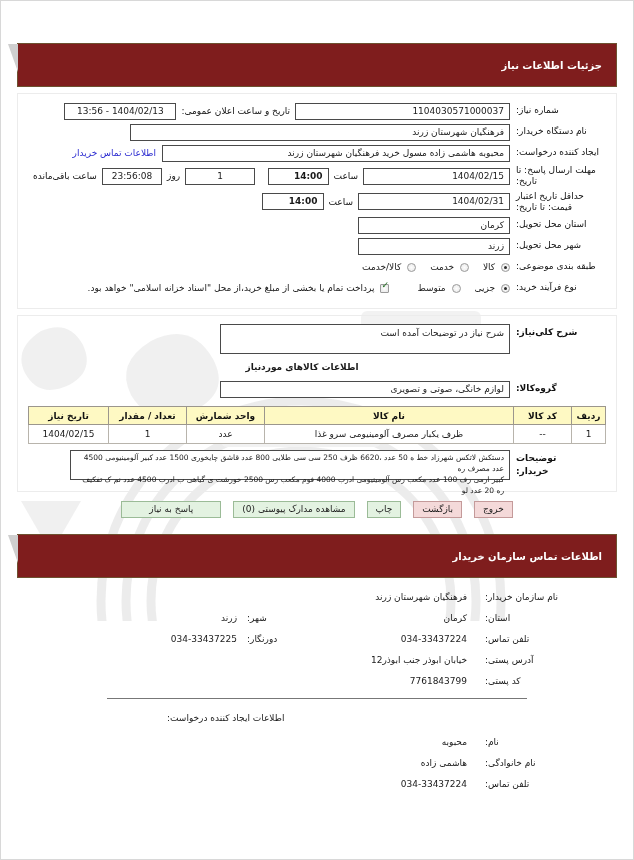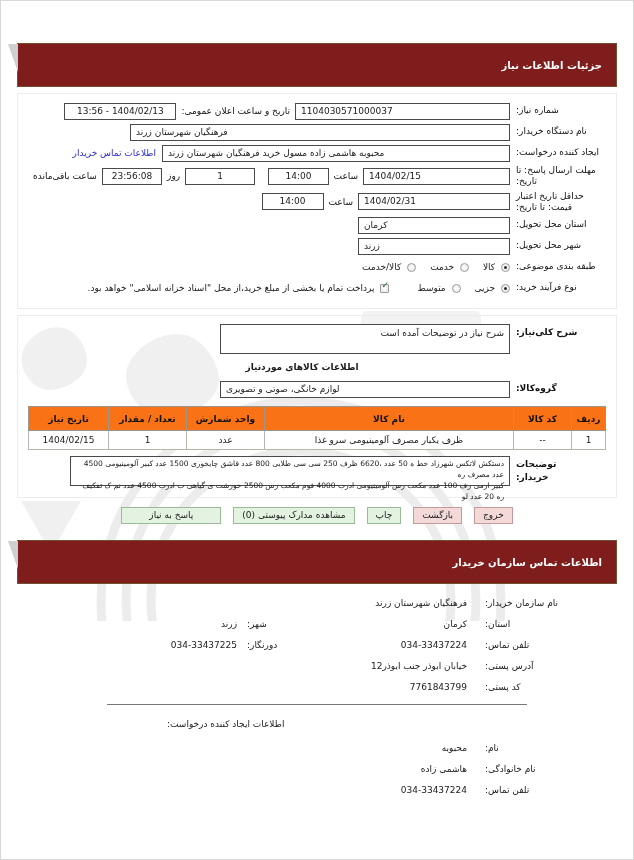--- a/index.html
+++ b/index.html
@@ -80,29 +80,29 @@
     flex: 0 0 96px;
   }
   .lbl.bold { font-weight: bold; }
   .box {
     border: 1px solid #4a4a4a;
     background: #ffffff;
     height: 17px;
     line-height: 15px;
     padding: 0 5px;
     font-size: 9px;
-    text-align: left;
+    text-align: right;
     overflow: hidden;
     white-space: nowrap;
   }
   .box.w-big   { width: 215px; }
   .box.w-mid   { width: 152px; }
   .box.w-time  { width: 56px;  text-align: center; }
   .box.w-days  { width: 72px;  text-align: center; }
-  .box.w-clock { width: 62px;  text-align: center; }
+  .box.w-clock { width: 62px;  text-align: right; font-weight: bold; }
   .box.w-date2 { width: 112px; text-align: center; }
   .inline-lbl {
     font-size: 9px;
     padding: 0 5px;
     white-space: nowrap;
     color: #111;
   }
   .link {
     color: #2a2ad0;
     font-size: 9px;
@@ -147,23 +147,23 @@
     line-height: 1.35;
     text-align: right;
   }
   
   table.goods {
     width: 100%;
     border-collapse: collapse;
     font-size: 9px;
   }
   table.goods th {
-    background: #f97316;
+    background: #fef9c3;
     border: 1px solid #9b968d;
-    height: 24px;
+    height: 18px;
     font-weight: bold;
     font-size: 9px;
     color: #111;
   }
   table.goods td {
     border: 1px solid #b8b4ac;
     height: 19px;
     text-align: center;
     background: #fff;
     font-size: 9px;

